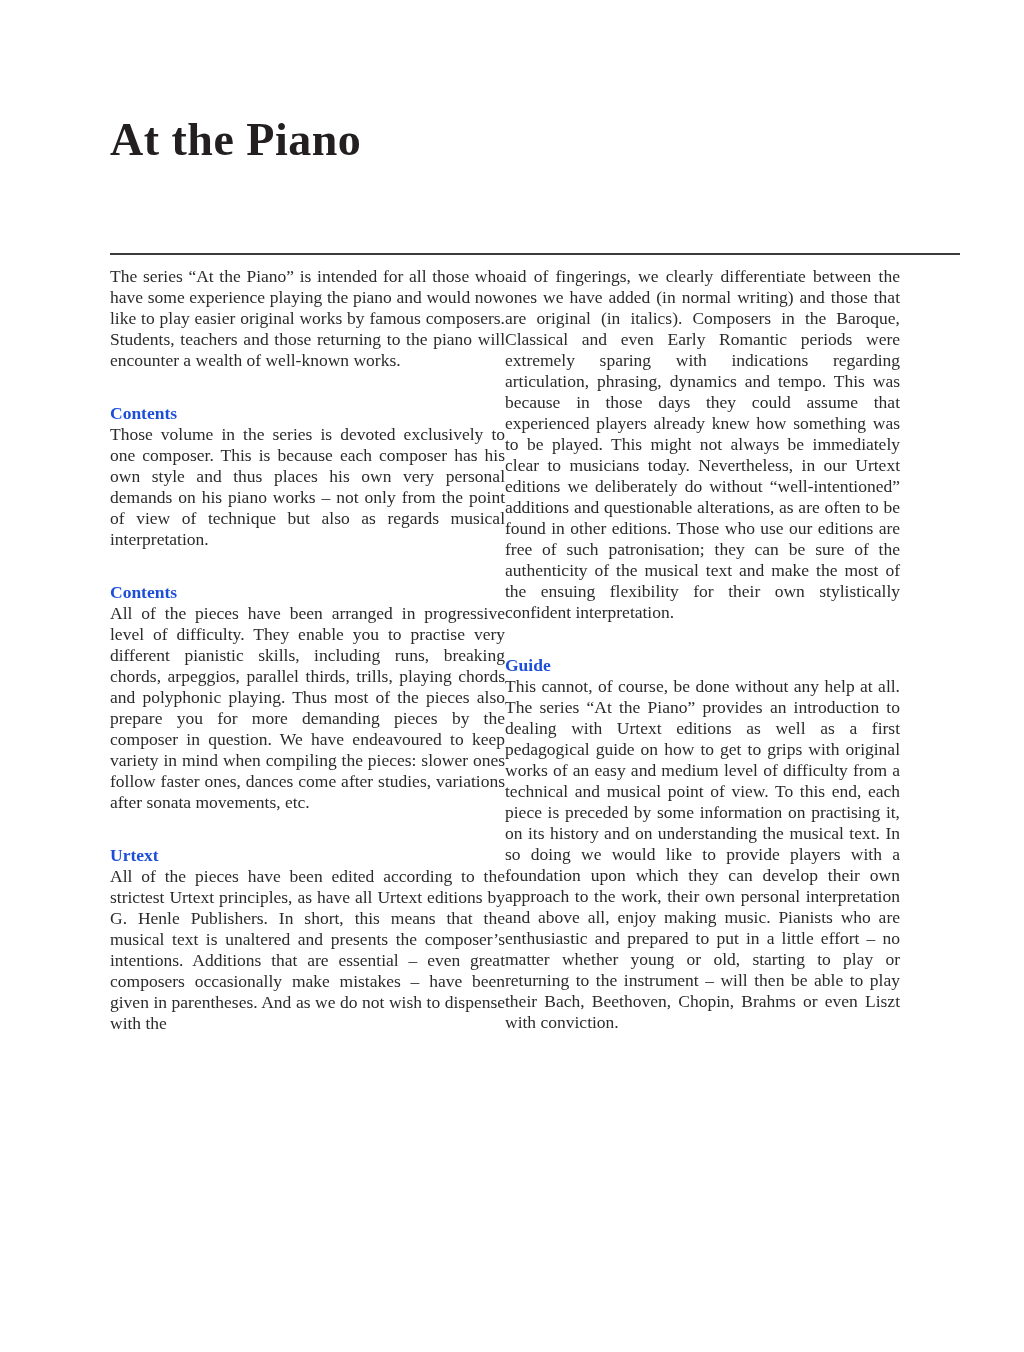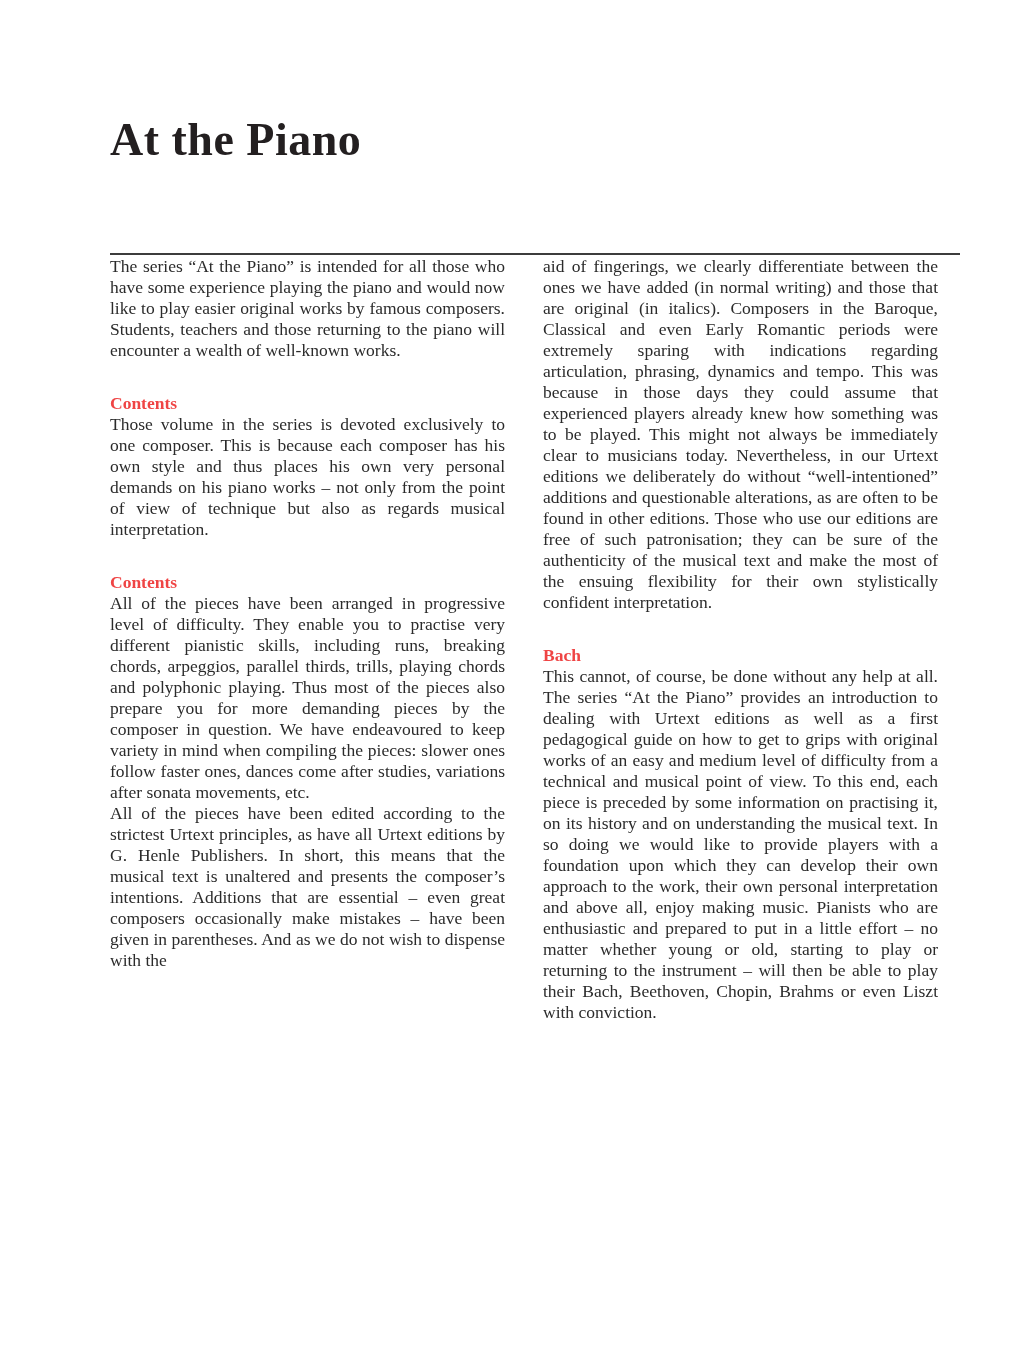--- a/index.html
+++ b/index.html
@@ -29,40 +29,39 @@
     letter-spacing: 0.5px;
     color: #231f20;
   }
   .rule {
     border: none;
     border-top: 2px solid #3c3c3c;
     margin: 89px 0 0 0;
   }
   .columns {
     display: flex;
-    gap: 38px;
-    margin-top: 1px;
+    margin-top: 11px;
   }
   .col {
     width: 395px;
     flex: 0 0 395px;
   }
   .body-par {
     margin: 0;
     font-size: 17.5px;
     line-height: 21px;
     text-align: justify;
     color: #2b2b2b;
   }
   .section-heading {
     margin: 32px 0 0 0;
     font-size: 17.5px;
     line-height: 21px;
     font-weight: bold;
-    color: #ef4444;
+    color: #1d4ed8;
   }
 </style>
 </head>
 <body>
 
 <div class="page">
 
   <h1 class="page-title">At the Piano</h1>
 
   <hr class="rule">
@@ -71,24 +70,25 @@
 
     <div class="col">
       <p class="body-par">The series “At the Piano” is intended for all those who have some experience playing the piano and would now like to play easier original works by famous composers. Students, teachers and those returning to the piano will encounter a wealth of well-known works.</p>
 
       <h2 class="section-heading">Contents</h2>
       <p class="body-par">Those volume in the series is devoted exclusively to one composer. This is because each composer has his own style and thus places his own very personal demands on his piano works – not only from the point of view of technique but also as regards musical interpretation.</p>
 
       <h2 class="section-heading">Contents</h2>
       <p class="body-par">All of the pieces have been arranged in progressive level of difficulty. They enable you to practise very different pianistic skills, including runs, breaking chords, arpeggios, parallel thirds, trills, playing chords and polyphonic playing. Thus most of the pieces also prepare you for more demanding pieces by the composer in question. We have endeavoured to keep variety in mind when compiling the pieces: slower ones follow faster ones, dances come after studies, variations after sonata movements, etc.</p>
 
+      <h2 class="section-heading">Urtext</h2>
       <p class="body-par">All of the pieces have been edited according to the strictest Urtext principles, as have all Urtext editions by G. Henle Publishers. In short, this means that the musical text is unaltered and presents the composer’s intentions. Additions that are essential – even great composers occasionally make mistakes – have been given in parentheses. And as we do not wish to dispense with the</p>
     </div>
 
     <div class="col">
       <p class="body-par">aid of fingerings, we clearly differentiate between the ones we have added (in normal writing) and those that are original (in italics). Composers in the Baroque, Classical and even Early Romantic periods were extremely sparing with indications regarding articulation, phrasing, dynamics and tempo. This was because in those days they could assume that experienced players already knew how something was to be played. This might not always be immediately clear to musicians today. Nevertheless, in our Urtext editions we deliberately do without “well-intentioned” additions and questionable alterations, as are often to be found in other editions. Those who use our editions are free of such patronisation; they can be sure of the authenticity of the musical text and make the most of the ensuing flexibility for their own stylistically confident interpretation.</p>
 
-      <h2 class="section-heading">Bach</h2>
+      <h2 class="section-heading">Guide</h2>
       <p class="body-par">This cannot, of course, be done without any help at all. The series “At the Piano” provides an introduction to dealing with Urtext editions as well as a first pedagogical guide on how to get to grips with original works of an easy and medium level of difficulty from a technical and musical point of view. To this end, each piece is preceded by some information on practising it, on its history and on understanding the musical text. In so doing we would like to provide players with a foundation upon which they can develop their own approach to the work, their own personal interpretation and above all, enjoy making music. Pianists who are enthusiastic and prepared to put in a little effort – no matter whether young or old, starting to play or returning to the instrument – will then be able to play their Bach, Beethoven, Chopin, Brahms or even Liszt with conviction.</p>
     </div>
 
   </div>
 </div>
 
 </body></html>

